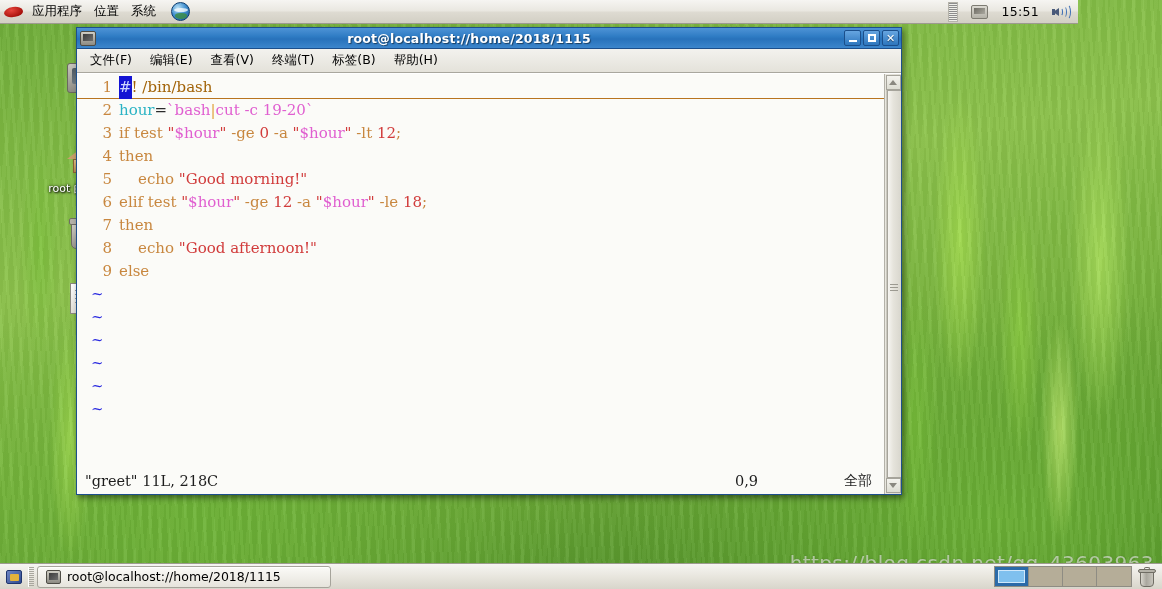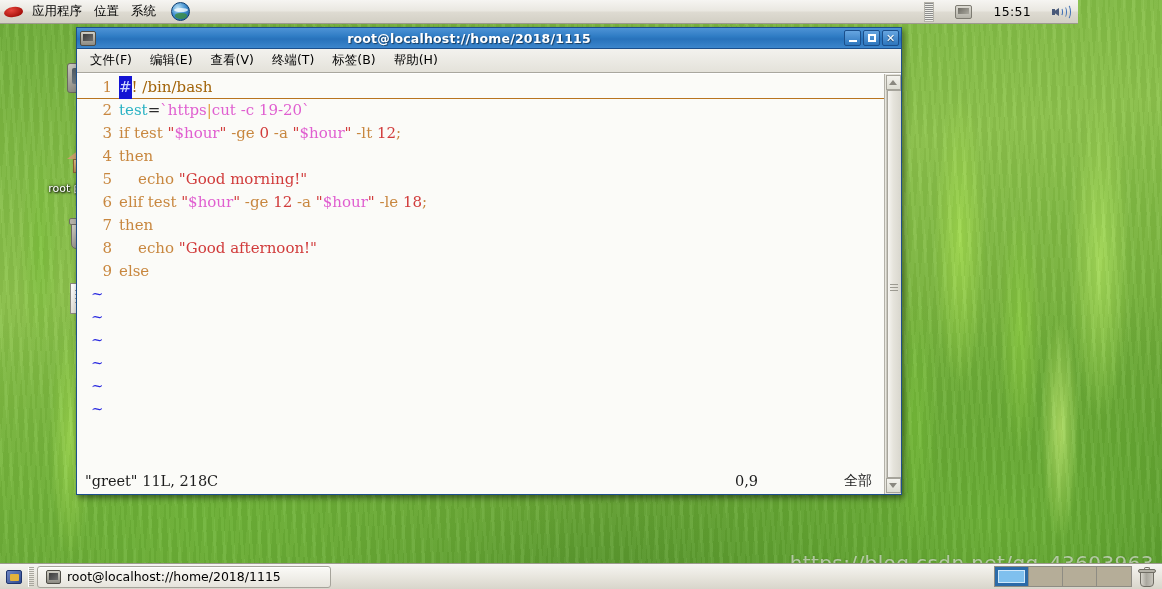--- a/index.html
+++ b/index.html
@@ -68,21 +68,21 @@
   }
   #firefox-icon::before {
     content:""; position:absolute; left:2px; top:5px; width:14px; height:4px;
     background: rgba(255,255,255,.75); border-radius: 50%;
   }
   #firefox-icon::after {
     content:""; position:absolute; left:3px; top:10px; width:12px; height:6px;
     background: rgba(60,140,70,.85); border-radius: 50% 50% 60% 60%;
   }
   #panel-right {
-    margin-left: auto; display: flex; align-items: center; gap: 21px;
+    margin-left: auto; display: flex; align-items: center; gap: 13px;
     padding-right: 8px; height: 24px;
   }
   #cpu-graph {
     width: 10px; height: 20px;
     background: repeating-linear-gradient(to bottom, #8d8d8d 0 1px, #efefe9 1px 2px);
     border: 1px solid #b6b4ab;
   }
   #display-icon {
     width: 17px; height: 14px;
     background: linear-gradient(to bottom, #dcdad2, #b4b2a8);
@@ -481,21 +481,21 @@
     <div class="menu-item">查看(V)</div>
     <div class="menu-item">终端(T)</div>
     <div class="menu-item">标签(B)</div>
     <div class="menu-item">帮助(H)</div>
   </div>
 
   <div id="term-body">
     <div id="vim">
       <div id="vim-lines">
           <div class="vline cursorline"><span class="lno">1</span><span class="code"><span class="c-comment vcursor">#</span><span class="c-comment">! /bin/bash</span></span></div>
-          <div class="vline"><span class="lno">2</span><span class="code"><span class="c-var">test</span><span class="c-plain">=</span><span class="c-backtick">`https</span><span class="c-pipe">|</span><span class="c-backtick">cut -c 19-20`</span></span></div>
+          <div class="vline"><span class="lno">2</span><span class="code"><span class="c-var">hour</span><span class="c-plain">=</span><span class="c-backtick">`bash</span><span class="c-pipe">|</span><span class="c-backtick">cut -c 19-20`</span></span></div>
           <div class="vline"><span class="lno">3</span><span class="code"><span class="c-kw">if test </span><span class="c-str">"</span><span class="c-dollar">$hour</span><span class="c-str">"</span><span class="c-kw"> -ge </span><span class="c-num">0</span><span class="c-kw"> -a </span><span class="c-str">"</span><span class="c-dollar">$hour</span><span class="c-str">"</span><span class="c-kw"> -lt </span><span class="c-num">12</span><span class="c-kw">;</span></span></div>
           <div class="vline"><span class="lno">4</span><span class="code"><span class="c-kw">then</span></span></div>
           <div class="vline"><span class="lno">5</span><span class="code"><span class="c-kw">    echo </span><span class="c-str">"Good morning!"</span></span></div>
           <div class="vline"><span class="lno">6</span><span class="code"><span class="c-kw">elif test </span><span class="c-str">"</span><span class="c-dollar">$hour</span><span class="c-str">"</span><span class="c-kw"> -ge </span><span class="c-num">12</span><span class="c-kw"> -a </span><span class="c-str">"</span><span class="c-dollar">$hour</span><span class="c-str">"</span><span class="c-kw"> -le </span><span class="c-num">18</span><span class="c-kw">;</span></span></div>
           <div class="vline"><span class="lno">7</span><span class="code"><span class="c-kw">then</span></span></div>
           <div class="vline"><span class="lno">8</span><span class="code"><span class="c-kw">    echo </span><span class="c-str">"Good afternoon!"</span></span></div>
           <div class="vline"><span class="lno">9</span><span class="code"><span class="c-kw">else</span></span></div>
         </div>
       <div id="vim-tildes">
           <div class="vline"><span class="tilde">~</span></div>

